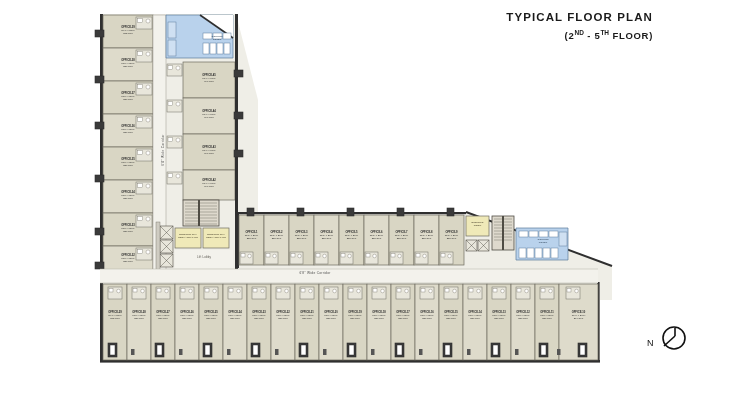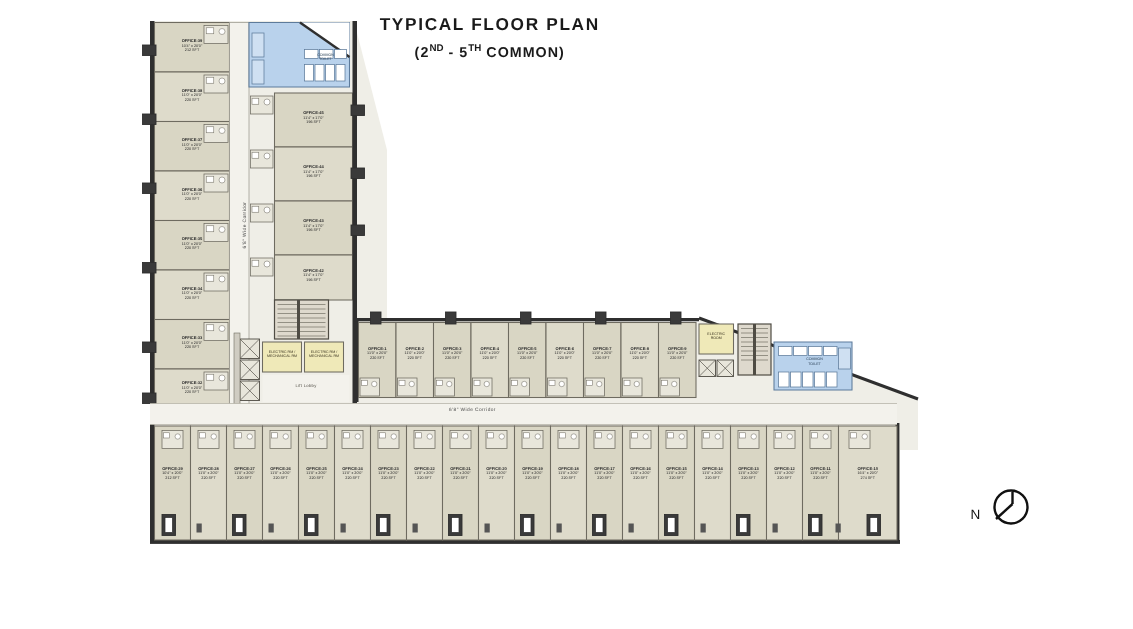--- a/index.html
+++ b/index.html
@@ -1,21 +1,21 @@
 <!DOCTYPE html>
 <html><head>
 <meta charset="utf-8">
 <style>
   html,body{margin:0;padding:0;background:#ffffff;}
   body{width:755px;height:419px;overflow:hidden;
        font-family:"Liberation Sans","DejaVu Sans",sans-serif;}
   #stage{position:relative;width:755px;height:419px;background:#ffffff;}
 
   
-  .title-block{position:absolute;left:0;top:10px;width:653px;text-align:center;
+  .title-block{position:absolute;left:0;top:10px;width:653px;text-align:right;
                pointer-events:none;}
   .title-main{font-size:11.5px;font-weight:bold;letter-spacing:1.1px;color:#1a1a1a;
               line-height:15px;}
   .title-sub{font-size:9.5px;font-weight:bold;letter-spacing:.7px;color:#1a1a1a;
              line-height:14px;margin-top:1px;}
   .title-sub sup{font-size:6.5px;vertical-align:super;letter-spacing:0;}
 
   
   #plan{position:absolute;left:0;top:0;width:755px;height:419px;}
 
@@ -40,21 +40,21 @@
               font-weight:normal;}
   .compass svg{position:absolute;left:18px;top:6px;}
 </style>
 </head>
 <body>
 
 <div id="stage">
 
   <div class="title-block">
     <div class="title-main">TYPICAL FLOOR PLAN</div>
-    <div class="title-sub"><span>(2</span><sup>ND</sup><span> - 5</span><sup>TH</sup><span> COMMON)</span></div>
+    <div class="title-sub"><span>(2</span><sup>ND</sup><span> - 5</span><sup>TH</sup><span> FLOOR)</span></div>
   </div>
 
   <svg id="plan" viewBox="0 0 755 419">
     <defs>
       <pattern id="hatch" width="2" height="2" patternUnits="userSpaceOnUse" patternTransform="rotate(45)">
         <rect width="2" height="2" fill="#d9d6c4"></rect>
         <line x1="0" y1="0" x2="0" y2="2" stroke="#cbc8b6" stroke-width="0.6"></line>
       </pattern>
       <pattern id="tile" width="3" height="3" patternUnits="userSpaceOnUse">
         <rect width="3" height="3" fill="#b9d2ec"></rect>

